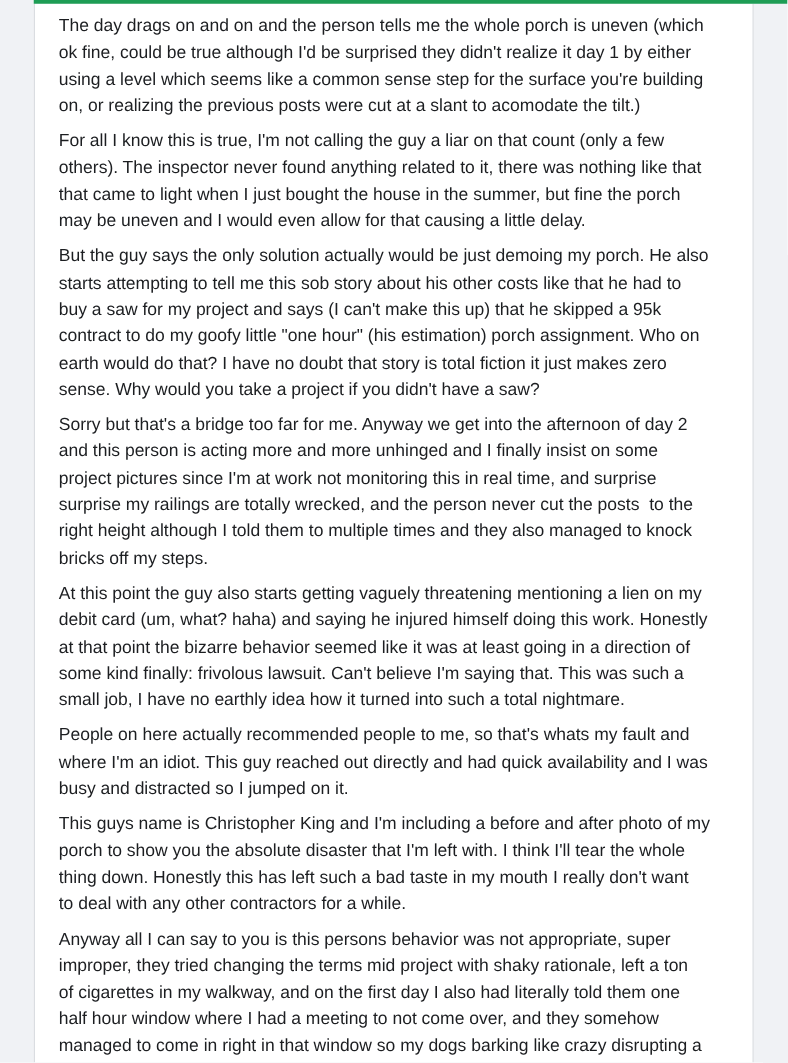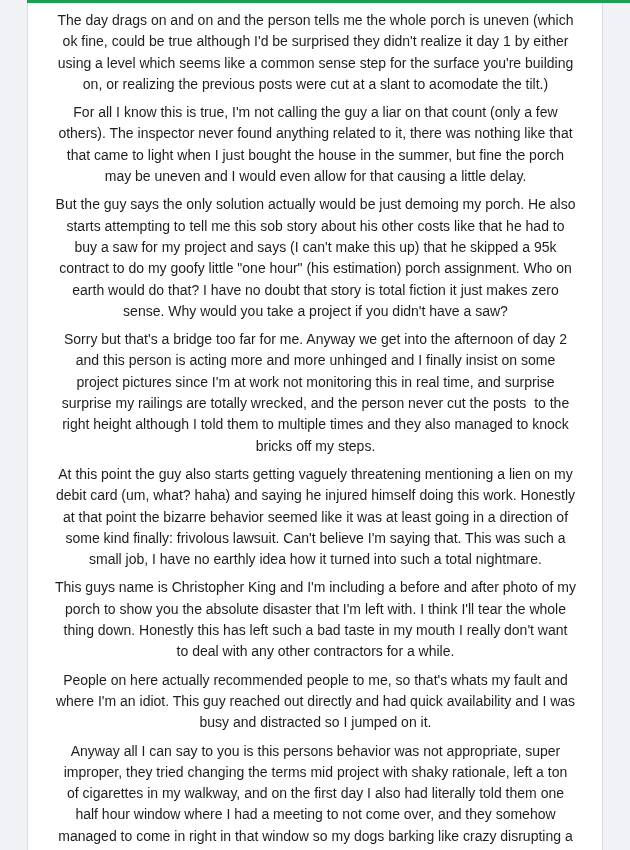--- a/index.html
+++ b/index.html
@@ -41,21 +41,20 @@
     top: 3px;
     left: 27px;
     width: 576px;
     height: 847px;
     box-sizing: border-box;
     background: var(--card-bg, #ffffff);
     border-left: 1px solid var(--border, #dadde1);
     border-right: 1px solid var(--border, #dadde1);
     padding: 7px 18px 0 19px;
     overflow: hidden;
-    text-align: center;
   }
   .post-par {
     margin: 0 0 7px 0;
     font-size: 14px;
     line-height: 21.3px;
     letter-spacing: 0;
     color: var(--text, #1c1e21);
     white-space: pre;
   }
 </style>
@@ -86,27 +85,27 @@
 and this person is acting more and more unhinged and I finally insist on some
 project pictures since I'm at work not monitoring this in real time, and surprise
 surprise my railings are totally wrecked, and the person never cut the posts  to the
 right height although I told them to multiple times and they also managed to knock
 bricks off my steps.</p>
     <p class="post-par">At this point the guy also starts getting vaguely threatening mentioning a lien on my
 debit card (um, what? haha) and saying he injured himself doing this work. Honestly
 at that point the bizarre behavior seemed like it was at least going in a direction of
 some kind finally: frivolous lawsuit. Can't believe I'm saying that. This was such a
 small job, I have no earthly idea how it turned into such a total nightmare.</p>
+    <p class="post-par">People on here actually recommended people to me, so that's whats my fault and
+where I'm an idiot. This guy reached out directly and had quick availability and I was
+busy and distracted so I jumped on it.</p>
     <p class="post-par">This guys name is Christopher King and I'm including a before and after photo of my
 porch to show you the absolute disaster that I'm left with. I think I'll tear the whole
 thing down. Honestly this has left such a bad taste in my mouth I really don't want
 to deal with any other contractors for a while.</p>
-    <p class="post-par">People on here actually recommended people to me, so that's whats my fault and
-where I'm an idiot. This guy reached out directly and had quick availability and I was
-busy and distracted so I jumped on it.</p>
     <p class="post-par">Anyway all I can say to you is this persons behavior was not appropriate, super
 improper, they tried changing the terms mid project with shaky rationale, left a ton
 of cigarettes in my walkway, and on the first day I also had literally told them one
 half hour window where I had a meeting to not come over, and they somehow
 managed to come in right in that window so my dogs barking like crazy disrupting a
 conference call. Some more rambling and I figure I should have said to do some photos as I...</p>
   </div>
 </div>
 
 </body></html>

